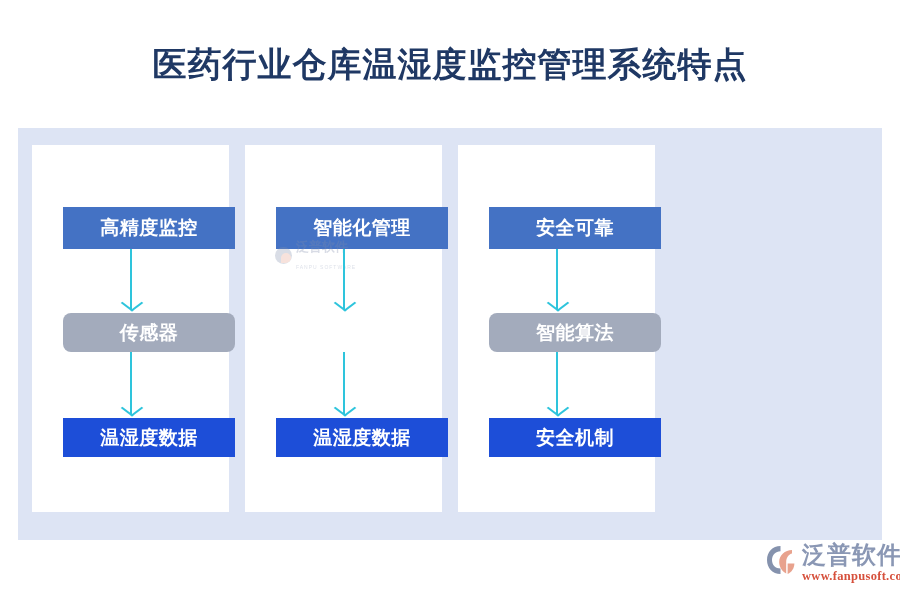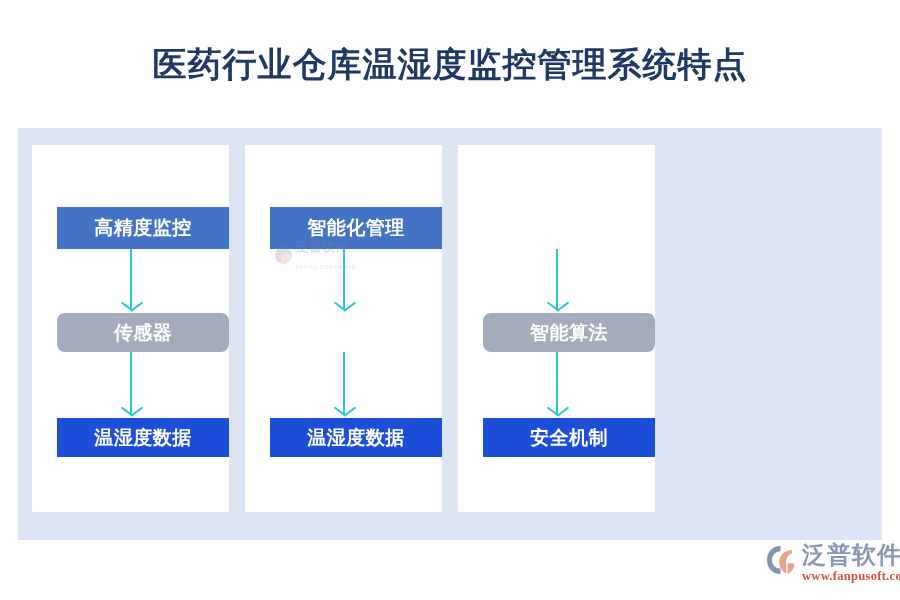--- a/index.html
+++ b/index.html
@@ -55,21 +55,21 @@
     width: 197px;
     height: 367px;
     background: #ffffff;
     position: relative;
     box-sizing: border-box;
   }
 
   
   .node {
     position: absolute;
-    left: 25px;
+    left: 31px;
     width: 172px;
     height: 39px;
     display: flex;
     align-items: center;
     justify-content: center;
     color: #ffffff;
     font-family: "Liberation Serif", "DejaVu Serif", serif;
     font-size: 19px;
     font-weight: bold;
     letter-spacing: 0.5px;
@@ -222,20 +222,21 @@
         <span class="wm-sub">FANPU SOFTWARE</span>
       </span>
     </div>
     <div class="arrow a1"></div>
     <div class="arrow a2"></div>
     <div class="node level-2">温湿度数据</div>
   </div>
 
 
   <div class="card">
+    <div class="node level-0">安全可靠</div>
     <div class="arrow a1"></div>
     <div class="node level-1">智能算法</div>
     <div class="arrow a2"></div>
     <div class="node level-2">安全机制</div>
   </div>
 
 </div>
 
 <div class="brand">
   <span class="brand-mark">

